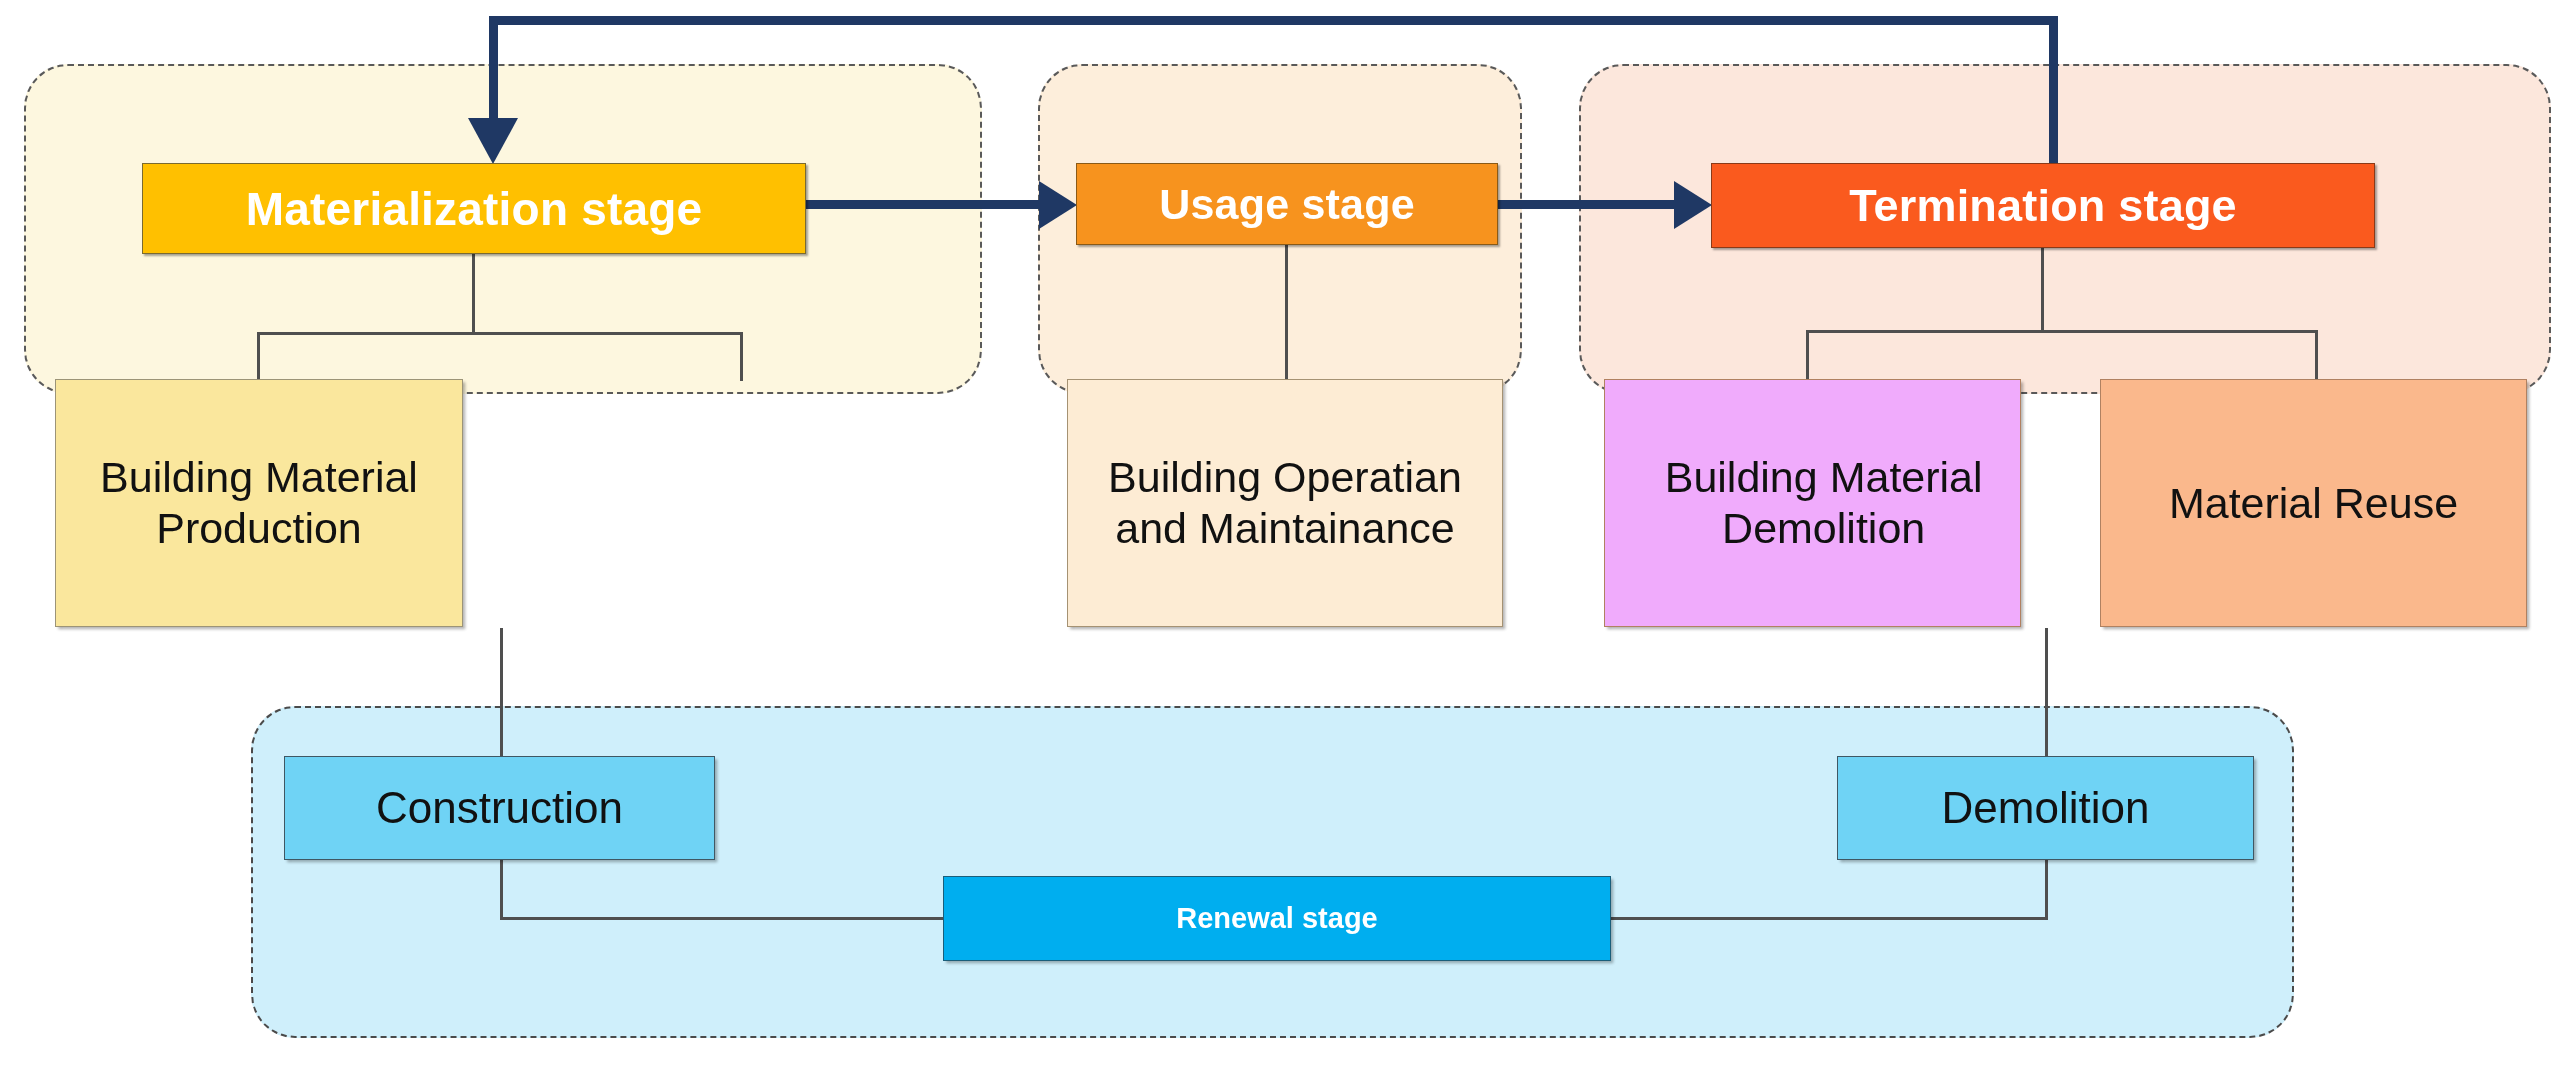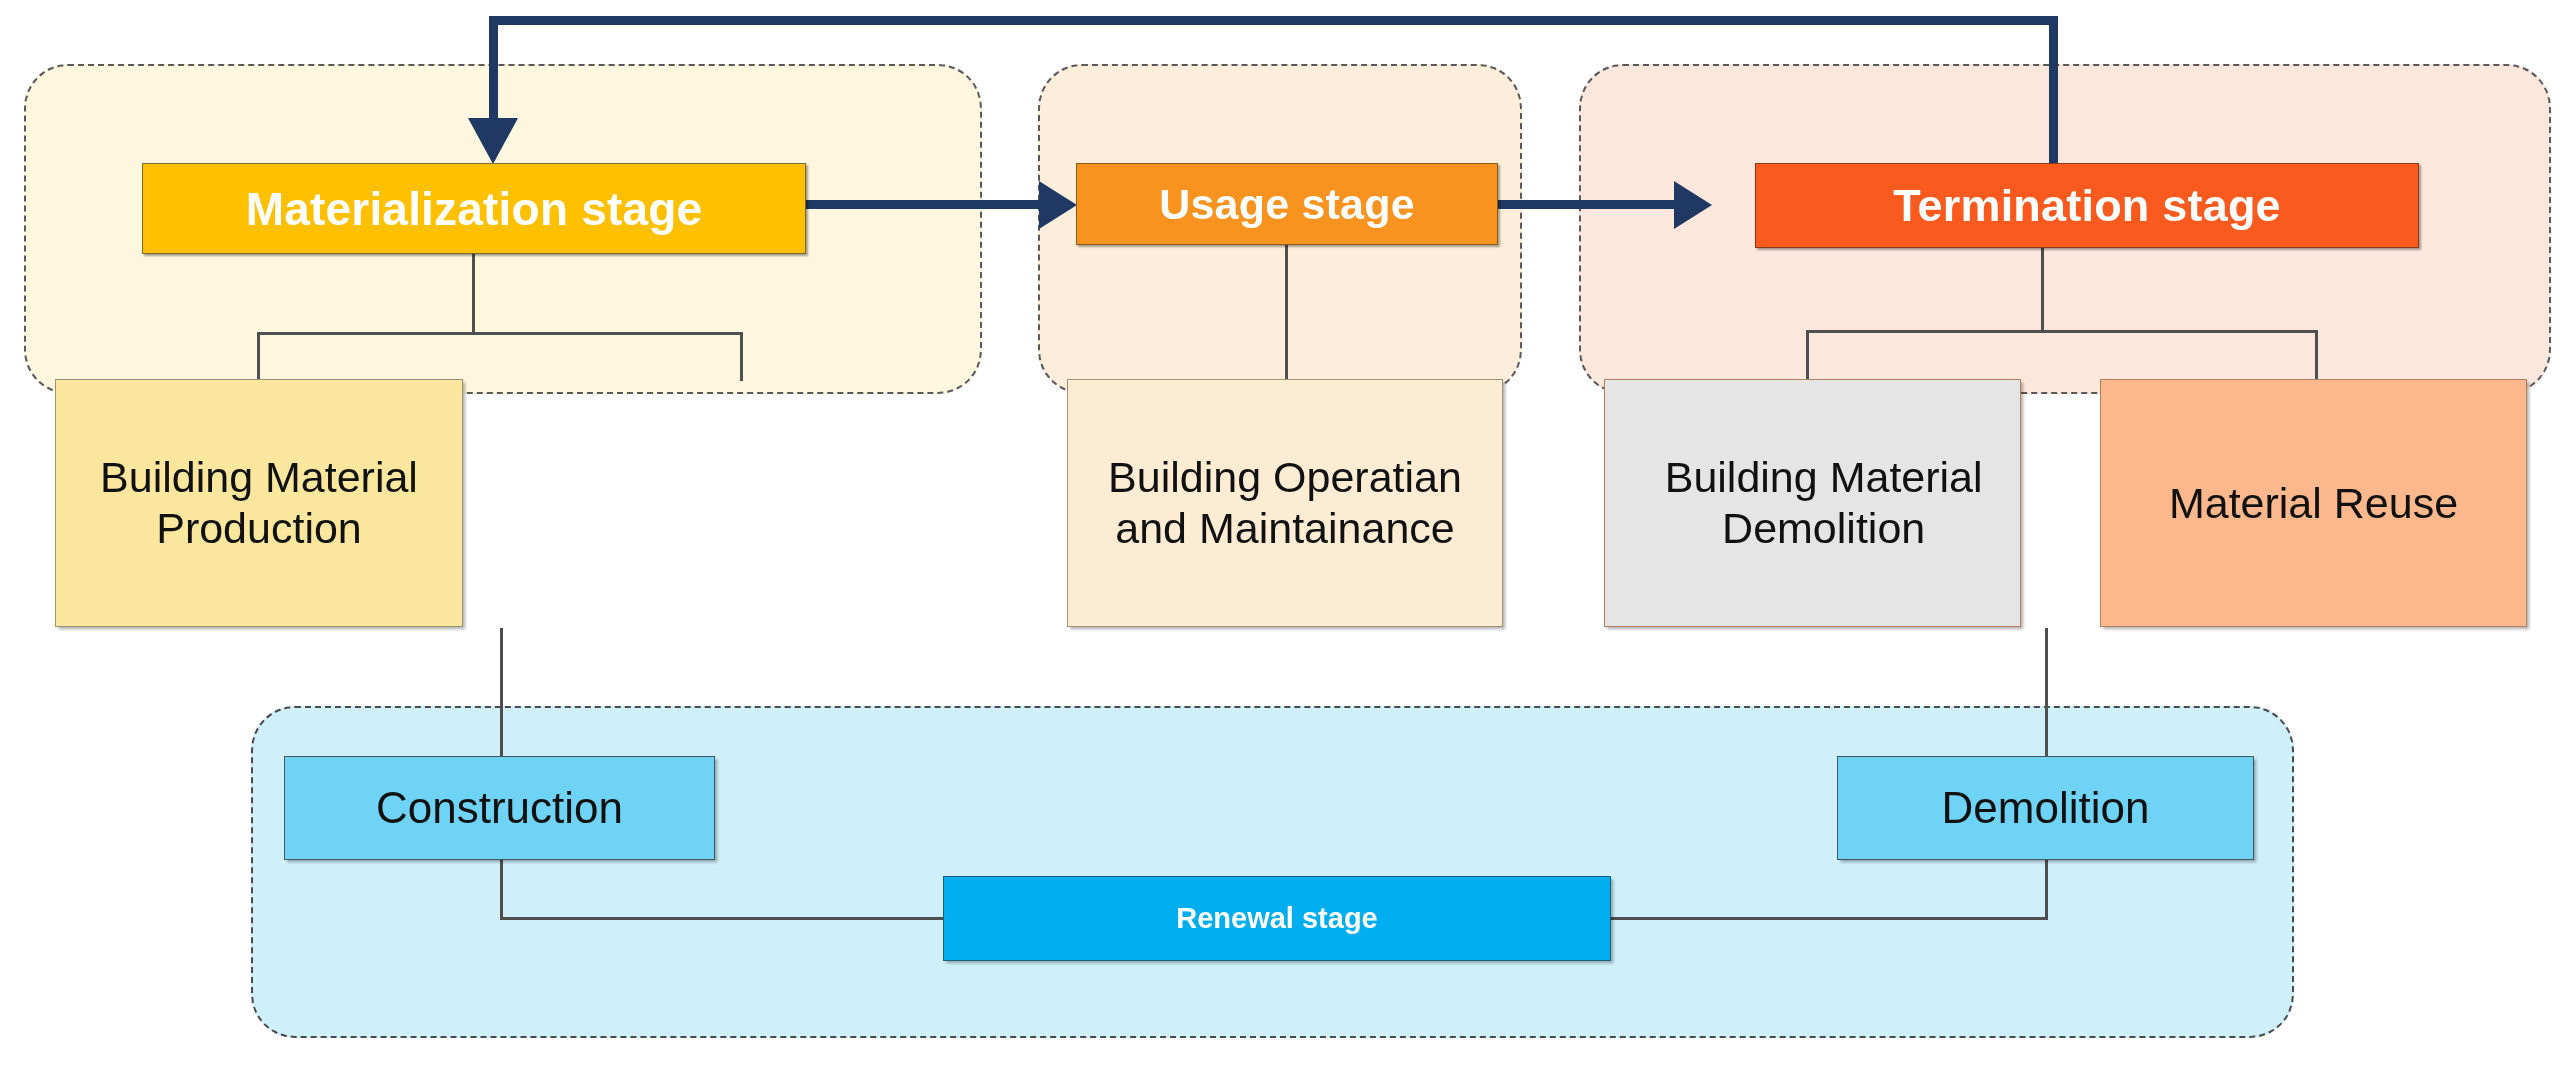--- a/index.html
+++ b/index.html
@@ -12,30 +12,30 @@
   #grp-usage{left:1038px;top:64px;width:484px;height:330px;background:#FDEEDB;}
   #grp-termination{left:1579px;top:64px;width:972px;height:330px;background:#FCE7DC;}
   #grp-renewal{left:251px;top:706px;width:2043px;height:332px;background:#CFEFFB;border-color:#4A4A4A;}
 
   
   .stage-head{position:absolute;display:flex;align-items:center;justify-content:center;
     box-sizing:border-box;border:0.9px solid #7a6a30;color:#ffffff;font-weight:bold;
     letter-spacing:0.2px;box-shadow:1.9px 1.9px 1.9px rgba(0,0,0,.35);}
   #head-material{left:142px;top:163px;width:664px;height:91px;background:#FFC000;font-size:46px;}
   #head-usage{left:1076px;top:163px;width:422px;height:82px;background:#F7931E;font-size:43px;border-color:#8a5a17;}
-  #head-termination{left:1711px;top:163px;width:664px;height:85px;background:#FA5A1E;font-size:45px;border-color:#8a3a18;margin-left:44px;}
+  #head-termination{left:1711px;top:163px;width:664px;height:85px;background:#FA5A1E;font-size:45px;border-color:#8a3a18;}
 
   
   .sub{position:absolute;display:flex;align-items:center;justify-content:center;text-align:center;
     box-sizing:border-box;border:0.9px solid #9c9477;color:#111;line-height:1.18;
     box-shadow:2.8px 2.8px 2.8px rgba(0,0,0,.30);font-size:43px;padding:3.8px 5.7px;}
   #sub-bmp{left:55px;top:379px;width:408px;height:248px;background:#FAE79D;}
   #sub-ci{left:529px;top:379px;width:427px;height:248px;background:#FAE79D;}
   #sub-bom{left:1067px;top:379px;width:436px;height:248px;background:#FDECD4;border-color:#a59273;}
-  #sub-bmd{left:1604px;top:379px;width:417px;height:248px;background:#e5e5e5;border-color:#b08161;padding-left:28px;}
+  #sub-bmd{left:1604px;top:379px;width:417px;height:248px;background:#f0abfc;border-color:#b08161;padding-left:28px;}
   #sub-mr{left:2100px;top:379px;width:427px;height:248px;background:#FAB88C;border-color:#b08161;}
 
   
   .bluebox{position:absolute;display:flex;align-items:center;justify-content:center;text-align:right;
     box-sizing:border-box;border:1.9px solid #3f5763;color:#111;font-size:44px;
     box-shadow:2.8px 2.8px 2.8px rgba(0,0,0,.30);background:#6FD3F5;}
   #blue-construction{left:284px;top:756px;width:431px;height:104px;}
   #blue-demolition{left:1837px;top:756px;width:417px;height:104px;}
   #blue-renewal{left:943px;top:876px;width:668px;height:85px;background:#00AEEF;border-color:#1b5e7a;
     color:#ffffff;font-weight:bold;font-size:29px;}

